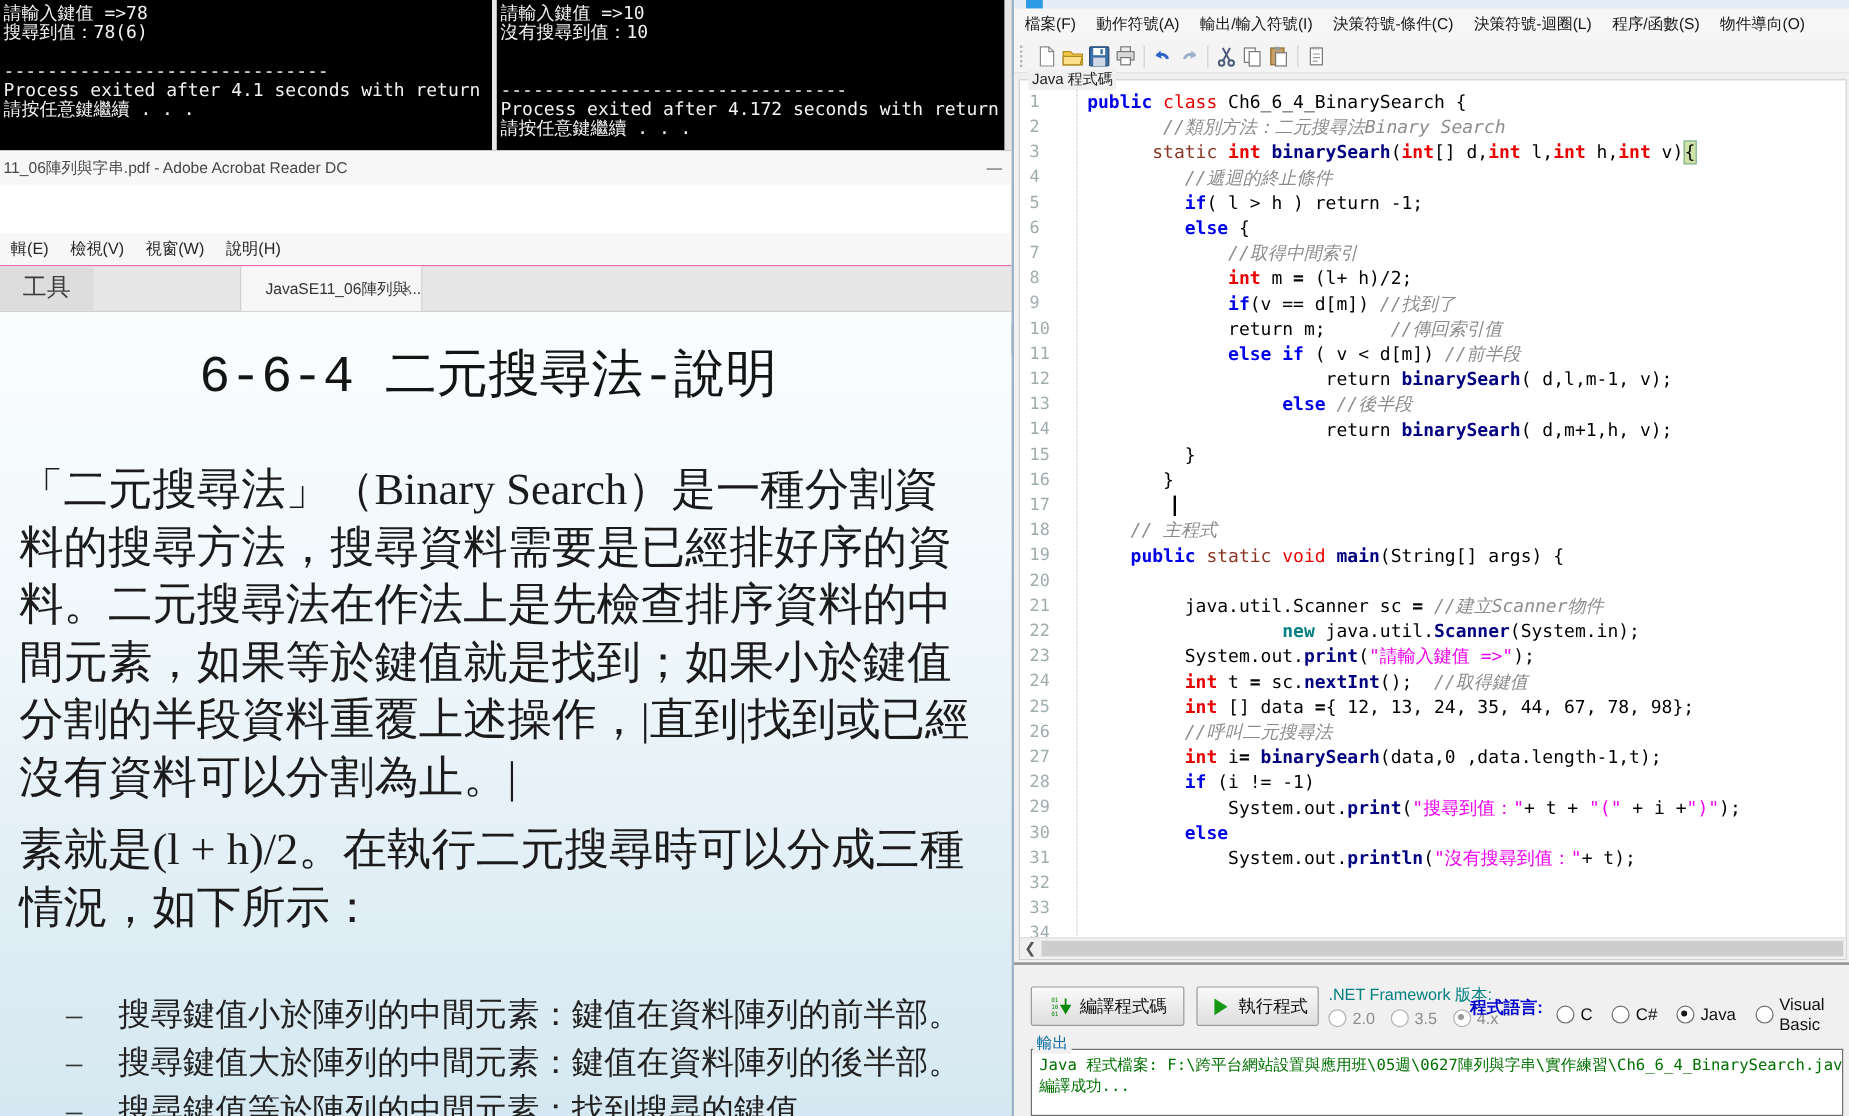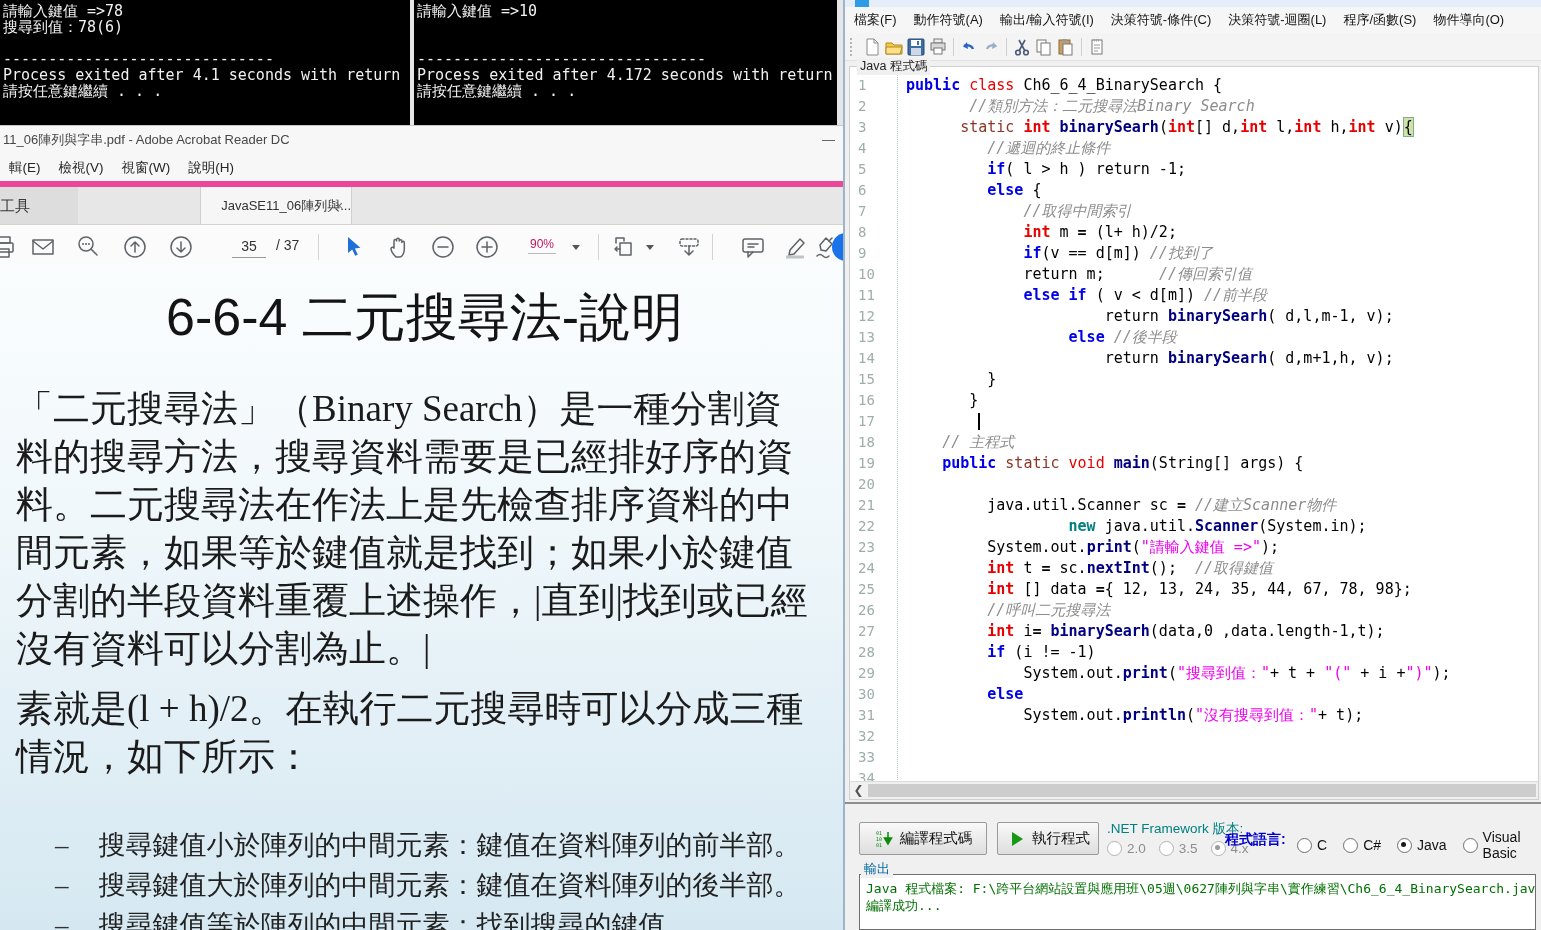--- a/index.html
+++ b/index.html
@@ -13,46 +13,46 @@
   #console-left{left:0;width:410px;height:125px;}
   #console-right{left:414px;width:423px;height:125px;}
   .gapstrip{position:absolute;top:0;height:125px;background:#e6e6e6;}
 
   
   #pdf{position:absolute;left:0;top:125px;width:843px;height:805px;background:#fff;overflow:hidden;
        border-top:1px solid #c8c8c8;}
   .pdf-titlebar{height:28px;background:#f7f7f7;font-size:13px;color:#474747;line-height:28px;
                 padding-left:3px;position:relative;}
   .minbtn{position:absolute;right:8px;top:0;color:#555;font-size:13px;}
-  .pdf-menubar{height:27px;background:#f7f7f7;border-bottom:6px solid #ec4899;font-size:13.5px;
-               color:#262626;line-height:27px;}
+  .pdf-menubar{height:27px;background:#f7f7f7;border-bottom:1px solid #ec4899;font-size:13.5px;
+               color:#262626;line-height:27px;margin-top:40px;}
   .pdf-menubar span{display:inline-block;padding:0 9px;cursor:default;}
   .pdf-tabs{height:37px;background:#e7e7e8;position:relative;border-bottom:1px solid #d2d2d2;}
   .tooltab{position:absolute;left:0;top:0;width:78px;height:37px;background:#dddddd;
-           font-size:15px;color:#3a3a3a;text-align:left;line-height:37px;}
+           font-size:20px;color:#3a3a3a;text-align:center;line-height:37px;}
   .doctab{position:absolute;left:200px;top:0;width:152px;height:37px;background:#f6f6f7;
           border-left:1px solid #d0d0d0;border-right:1px solid #d0d0d0;
           font-size:13px;color:#333;line-height:37px;padding-left:10px;box-sizing:border-box;text-align:right;}
   .tabclose{position:absolute;right:8px;top:0;color:#666;font-size:13px;}
   .pdf-toolbar{height:44px;background:#fbfbfb;border-bottom:1px solid #d6d6d6;position:relative;}
   .ti{position:absolute;top:9px;width:26px;height:26px;}
   .ti svg{width:100%;height:100%;}
   .vdiv{position:absolute;top:9px;width:1px;height:26px;background:#d4d4d4;}
   .pagebox{position:absolute;left:232px;top:10px;width:34px;text-align:center;font-size:14px;color:#333;
            border-bottom:1px solid #9a9a9a;line-height:22px;}
   .pagetotal{position:absolute;left:276px;top:12px;font-size:14px;color:#333;}
   .zoomtext{position:absolute;left:528px;top:12px;font-size:12px;color:#be185d;border-bottom:1px solid #bbb;padding:0 2px 2px 2px;}
   .caret-down{position:absolute;width:0;height:0;border-left:4px solid transparent;
               border-right:4px solid transparent;border-top:5px solid #555;}
   .bluecircle{position:absolute;left:832px;top:8px;width:28px;height:28px;border-radius:50%;
               background:#1a73e8;}
   .pdf-content{position:absolute;left:0;top:137px;right:0;bottom:0;overflow:hidden;
     background:linear-gradient(180deg,#fafdfe 0%,#f1f8fb 35%,#e2eff6 70%,#d5e8f1 100%);}
-  .pdf-heading{position:absolute;left:166px;top:20px;font-size:52px;color:#141414;white-space:nowrap;
-               font-family:Liberation Sans, sans-serif;}
+  .pdf-heading{position:absolute;left:166px;top:20px;font-size:43px;color:#141414;white-space:nowrap;
+               font-family:Liberation Mono, monospace;}
   .pdf-para{position:absolute;left:16px;font-size:37px;line-height:48px;color:#1b1b1b;white-space:nowrap;
             font-family:"Liberation Serif","DejaVu Serif",serif;}
   #pdf-p1{top:122px;}
   #pdf-p2{top:422px;}
   #pdf-bullets{position:absolute;left:0;top:562px;font-size:27px;line-height:40px;color:#222;
                white-space:nowrap;font-family:"Liberation Serif","DejaVu Serif",serif;}
   .bullet{padding-left:55px;}
   .bullet .bm{display:inline-block;margin-right:30px;color:#333;}
 
   
@@ -121,21 +121,21 @@
               border:1px solid #6f6f6f;box-shadow:inset 0 0 0 2px #fff;overflow:hidden;
               padding:5px 6px;color:#007000;font-size:13px;line-height:17px;
               font-family:"DejaVu Sans Mono",monospace;white-space:pre;}
   .pi{stroke:#5f6368;stroke-width:1.5;fill:none;stroke-linecap:round;stroke-linejoin:round;}
 </style>
 </head>
 <body>
 
 <div class="console" id="console-left"><div class="con-line">請輸入鍵值 =&gt;78</div><div class="con-line">搜尋到值：78(6)</div><div class="con-line">&nbsp;</div><div class="con-line">------------------------------</div><div class="con-line">Process exited after 4.1 seconds with return value 0</div><div class="con-line">請按任意鍵繼續 . . .</div></div>
 <div class="gapstrip" style="left:410px;width:4px;"></div>
-<div class="console" id="console-right"><div class="con-line">請輸入鍵值 =&gt;10</div><div class="con-line">&nbsp;</div><div class="con-line">&nbsp;</div><div class="con-line">--------------------------------</div><div class="con-line">Process exited after 4.172 seconds with return value</div><div class="con-line">請按任意鍵繼續 . . .</div></div>
+<div class="console" id="console-right"><div class="con-line">請輸入鍵值 =&gt;10</div><div class="con-line">沒有搜尋到值：10</div><div class="con-line">&nbsp;</div><div class="con-line">&nbsp;</div><div class="con-line">--------------------------------</div><div class="con-line">Process exited after 4.172 seconds with return value</div><div class="con-line">請按任意鍵繼續 . . .</div></div>
 <div class="gapstrip" style="left:837px;width:6px;"></div>
 
 <div id="pdf">
   <div class="pdf-titlebar">
     <span>11_06陣列與字串.pdf - Adobe Acrobat Reader DC</span>
     <span class="minbtn">—</span>
   </div>
   <div class="pdf-menubar" id="pdf-menu"><span>輯(E)</span><span>檢視(V)</span><span>視窗(W)</span><span>說明(H)</span></div>
   <div class="pdf-tabs">
     <div class="tooltab">工具</div>

